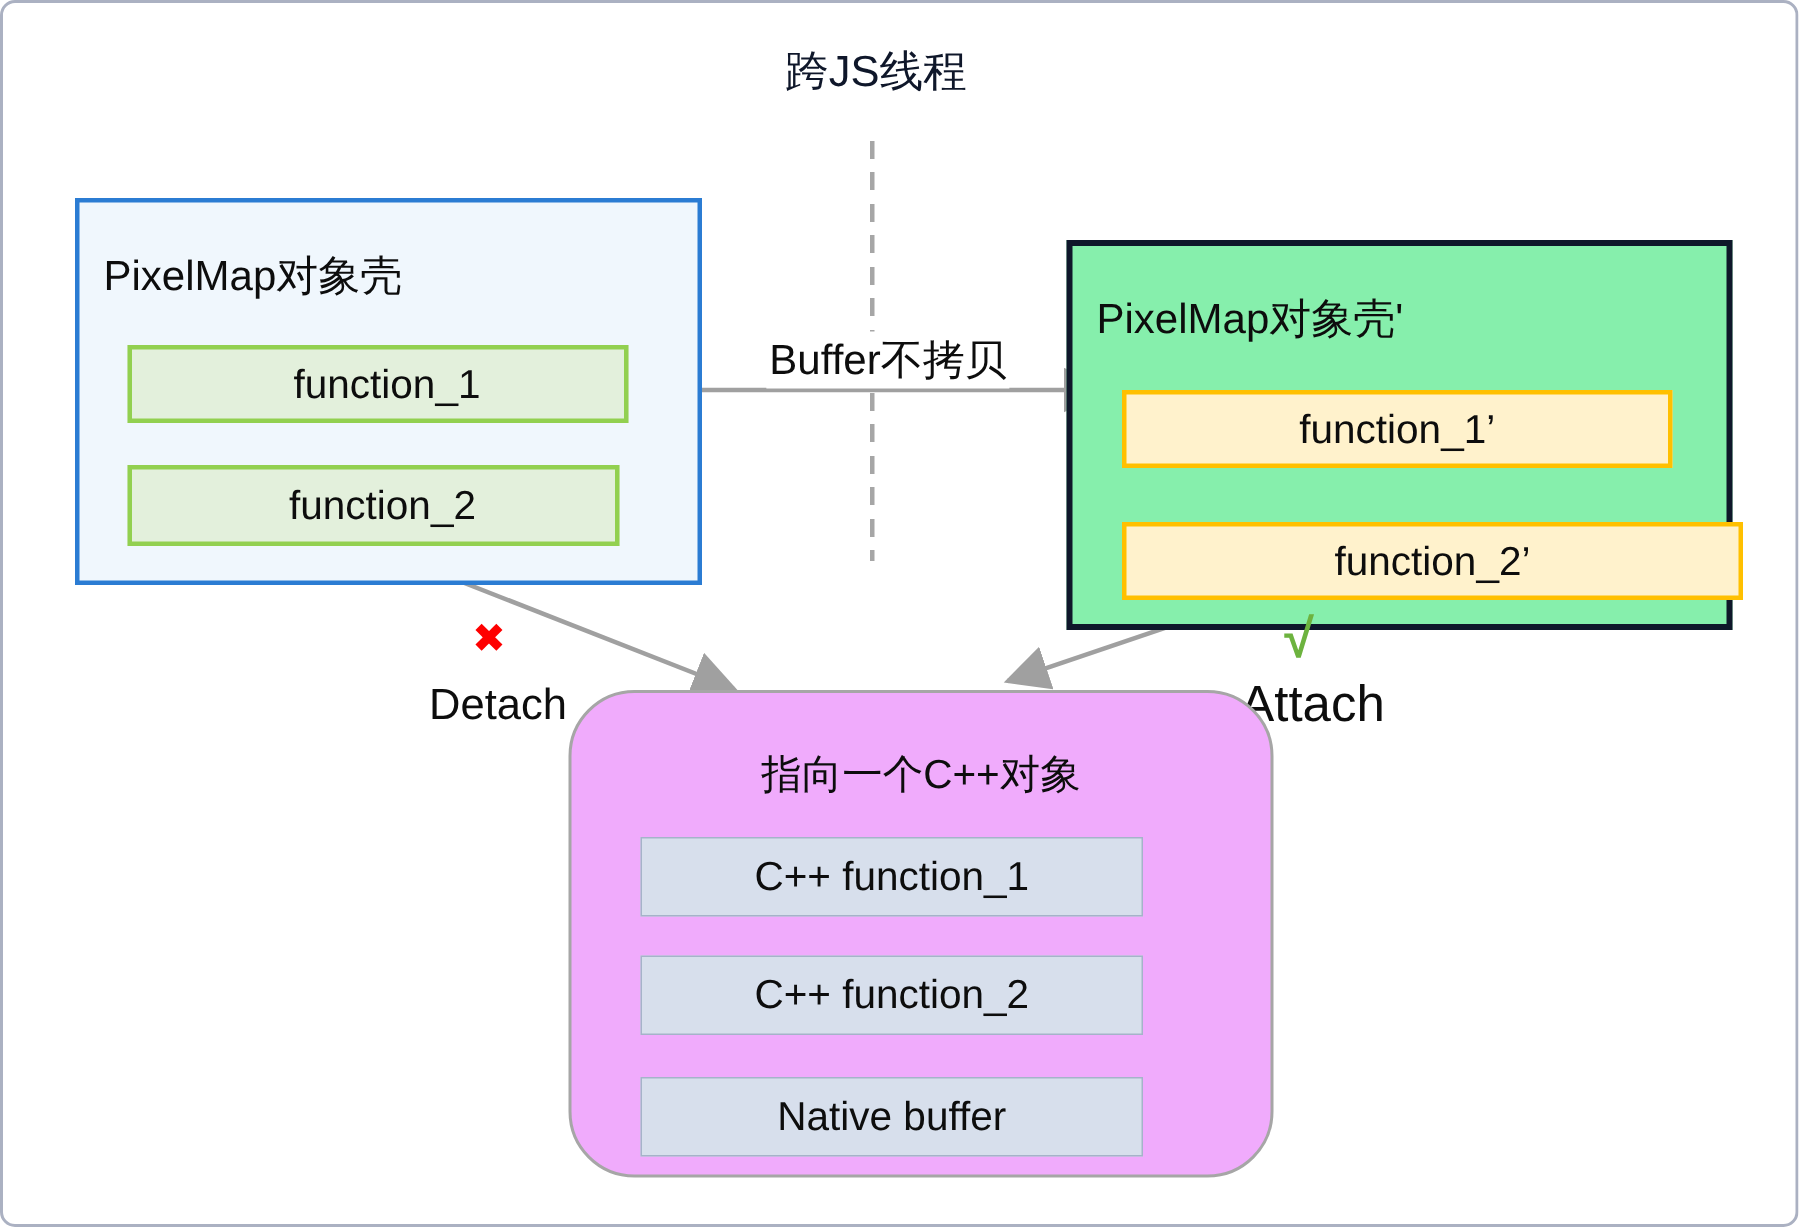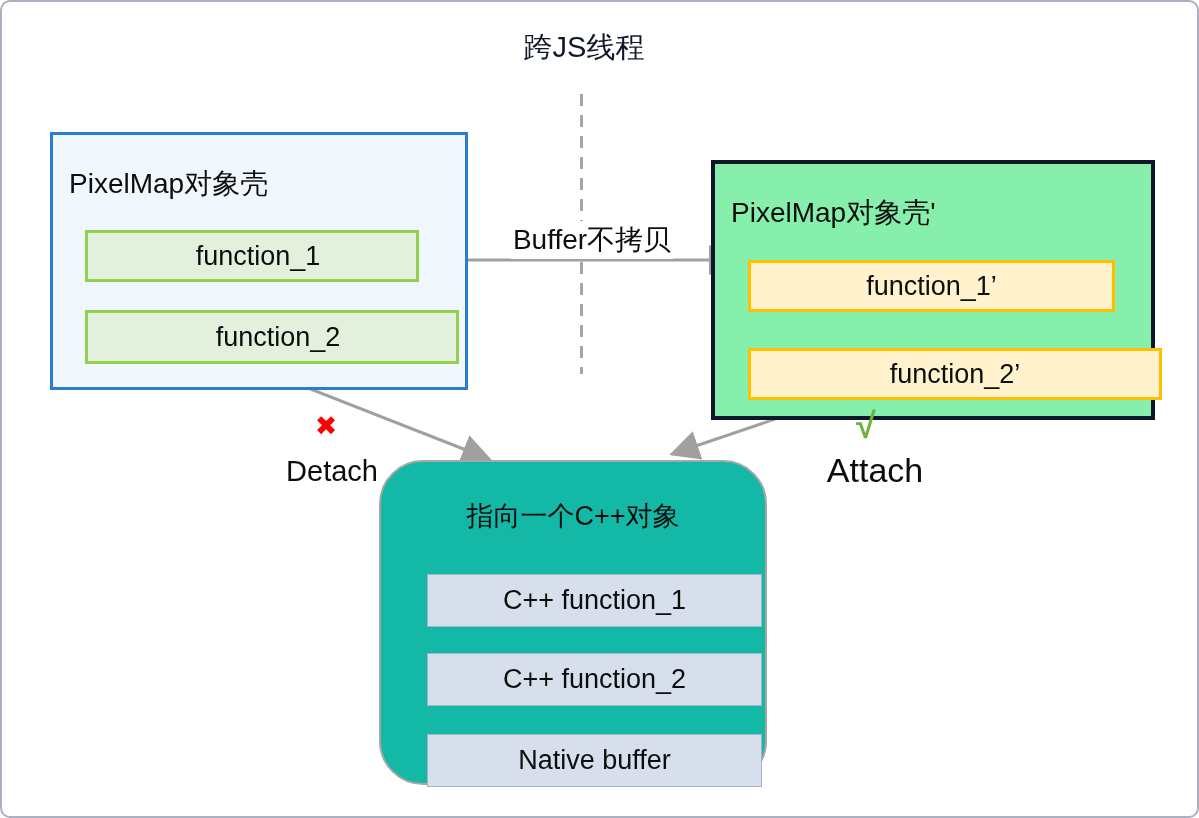--- a/index.html
+++ b/index.html
@@ -31,21 +31,21 @@
     position:absolute;top:30px;left:16px;width:100%;text-align:left;
     font-size:28px;color:#0d0d0d;white-space:nowrap;
   }
   .func-box{
     position:absolute;display:flex;align-items:center;justify-content:center;
     font-size:27px;color:#0d0d0d;white-space:nowrap;
   }
   .func-green{background:#e3f0dc;border:3px solid #92d050;padding-left:12px;}
   .func-yellow{background:#fff2cc;border:3px solid #ffc000;}
   .fl1{left:32px;top:95px;width:334px;height:52px;}
-  .fl2{left:32px;top:175px;width:374px;height:54px;}
+  .fl2{left:32px;top:175px;width:328px;height:54px;}
   .fr1{left:33px;top:96px;width:367px;height:52px;}
   .fr2{left:33px;top:184px;width:414px;height:52px;}
   .buffer-label{
     position:absolute;left:590px;top:203px;transform:translateX(-50%);
     font-size:28px;color:#0d0d0d;white-space:nowrap;background:#ffffff;padding:0 2px;margin-top:16px;
   }
   .cross-mark{
     position:absolute;left:324px;top:424px;transform:translate(-50%,-50%);
     color:#fe0000;font-size:27px;font-weight:bold;line-height:1;
   }
@@ -55,32 +55,32 @@
   }
   .detach-label{
     position:absolute;left:330px;top:469px;transform:translate(-50%,-50%);
     font-size:29px;color:#0d0d0d;white-space:nowrap;
   }
   .attach-label{
     position:absolute;left:873px;top:468px;transform:translate(-50%,-50%);
     font-size:34px;color:#0d0d0d;white-space:nowrap;
   }
   .cpp-box{
-    position:absolute;left:377px;top:458px;width:388px;height:325px;
-    background:#14b8a6;border:2.5px solid #a6a6a6;border-radius:44px;
+    position:absolute;left:377px;top:458px;width:470px;height:325px;
+    background:#f0abfc;border:2.5px solid #a6a6a6;border-radius:44px;
   }
   .cpp-title{
     position:absolute;top:36px;left:0;width:100%;text-align:center;
     font-size:27px;color:#0d0d0d;white-space:nowrap;
   }
   .slate-box{
     position:absolute;left:46px;width:335px;height:53px;
     background:#d7dfec;border:1.5px solid #a5b3c9;
     display:flex;align-items:center;justify-content:center;
-    font-size:27px;color:#0d0d0d;white-space:nowrap;margin-top:16px;
+    font-size:27px;color:#0d0d0d;white-space:nowrap;
   }
   .sb1{top:96px;}
   .sb2{top:175px;}
   .sb3{top:256px;}
 </style>
 </head>
 <body>
 
 <div class="canvas">
 

